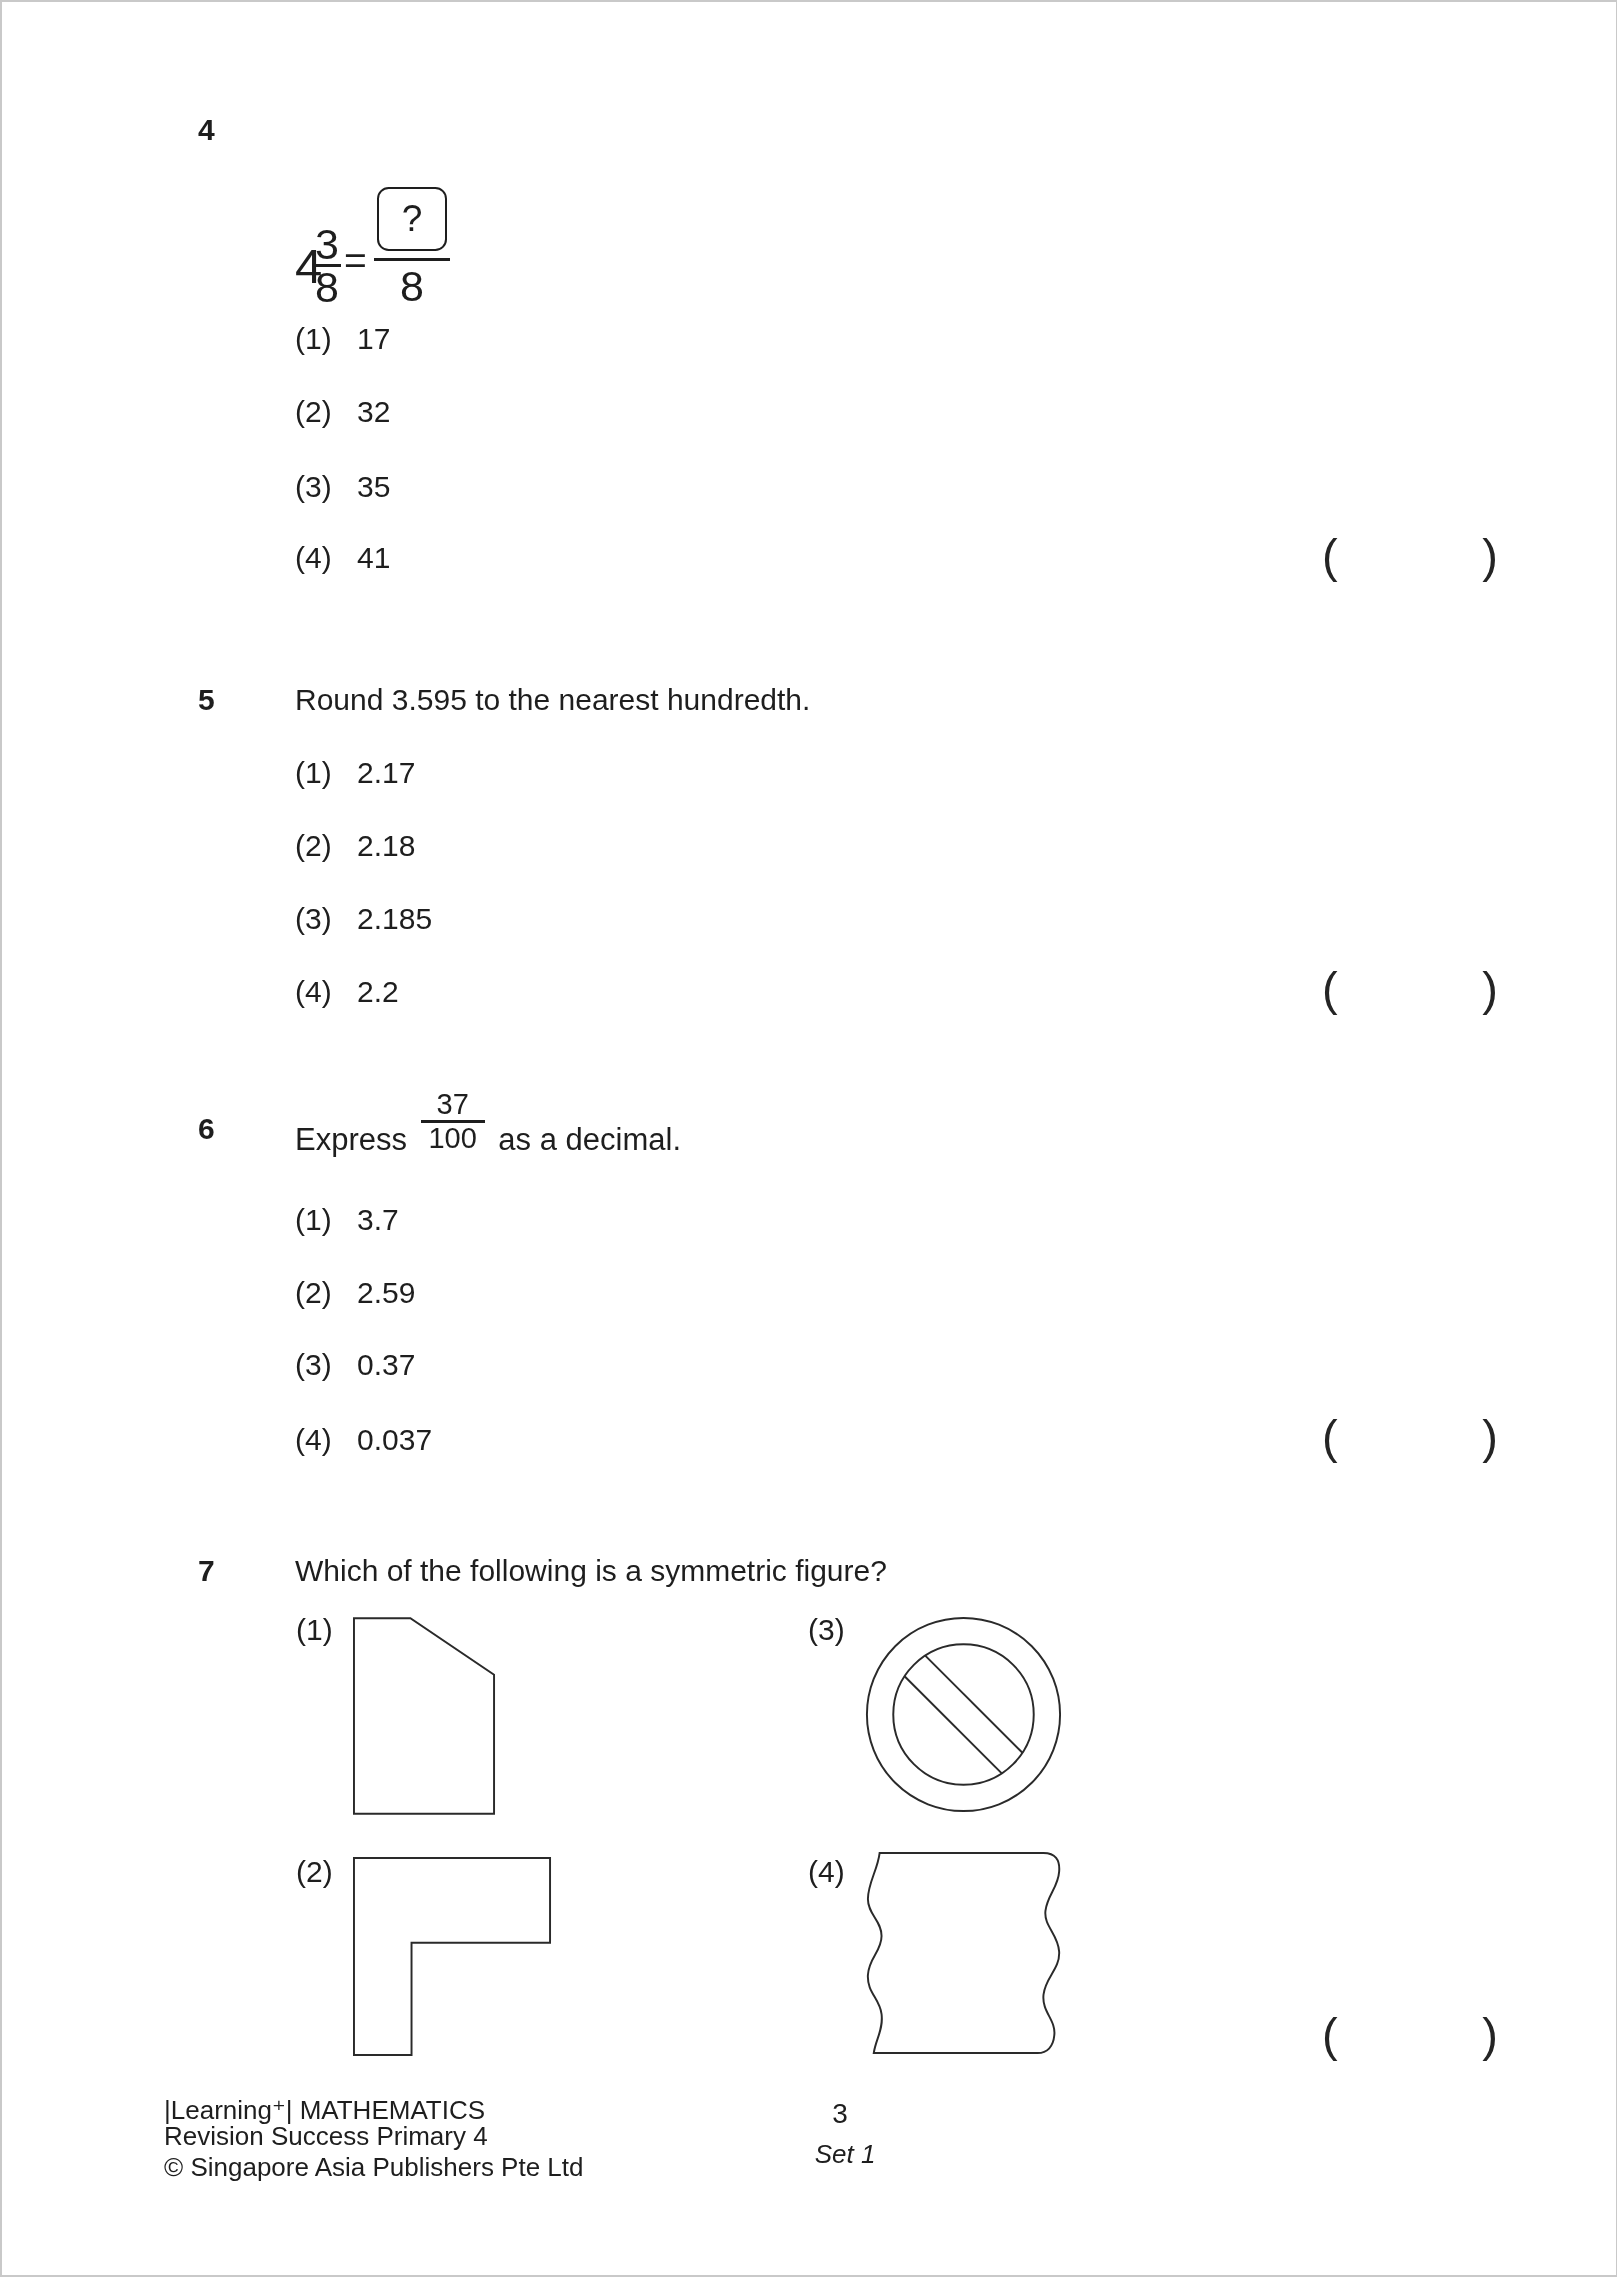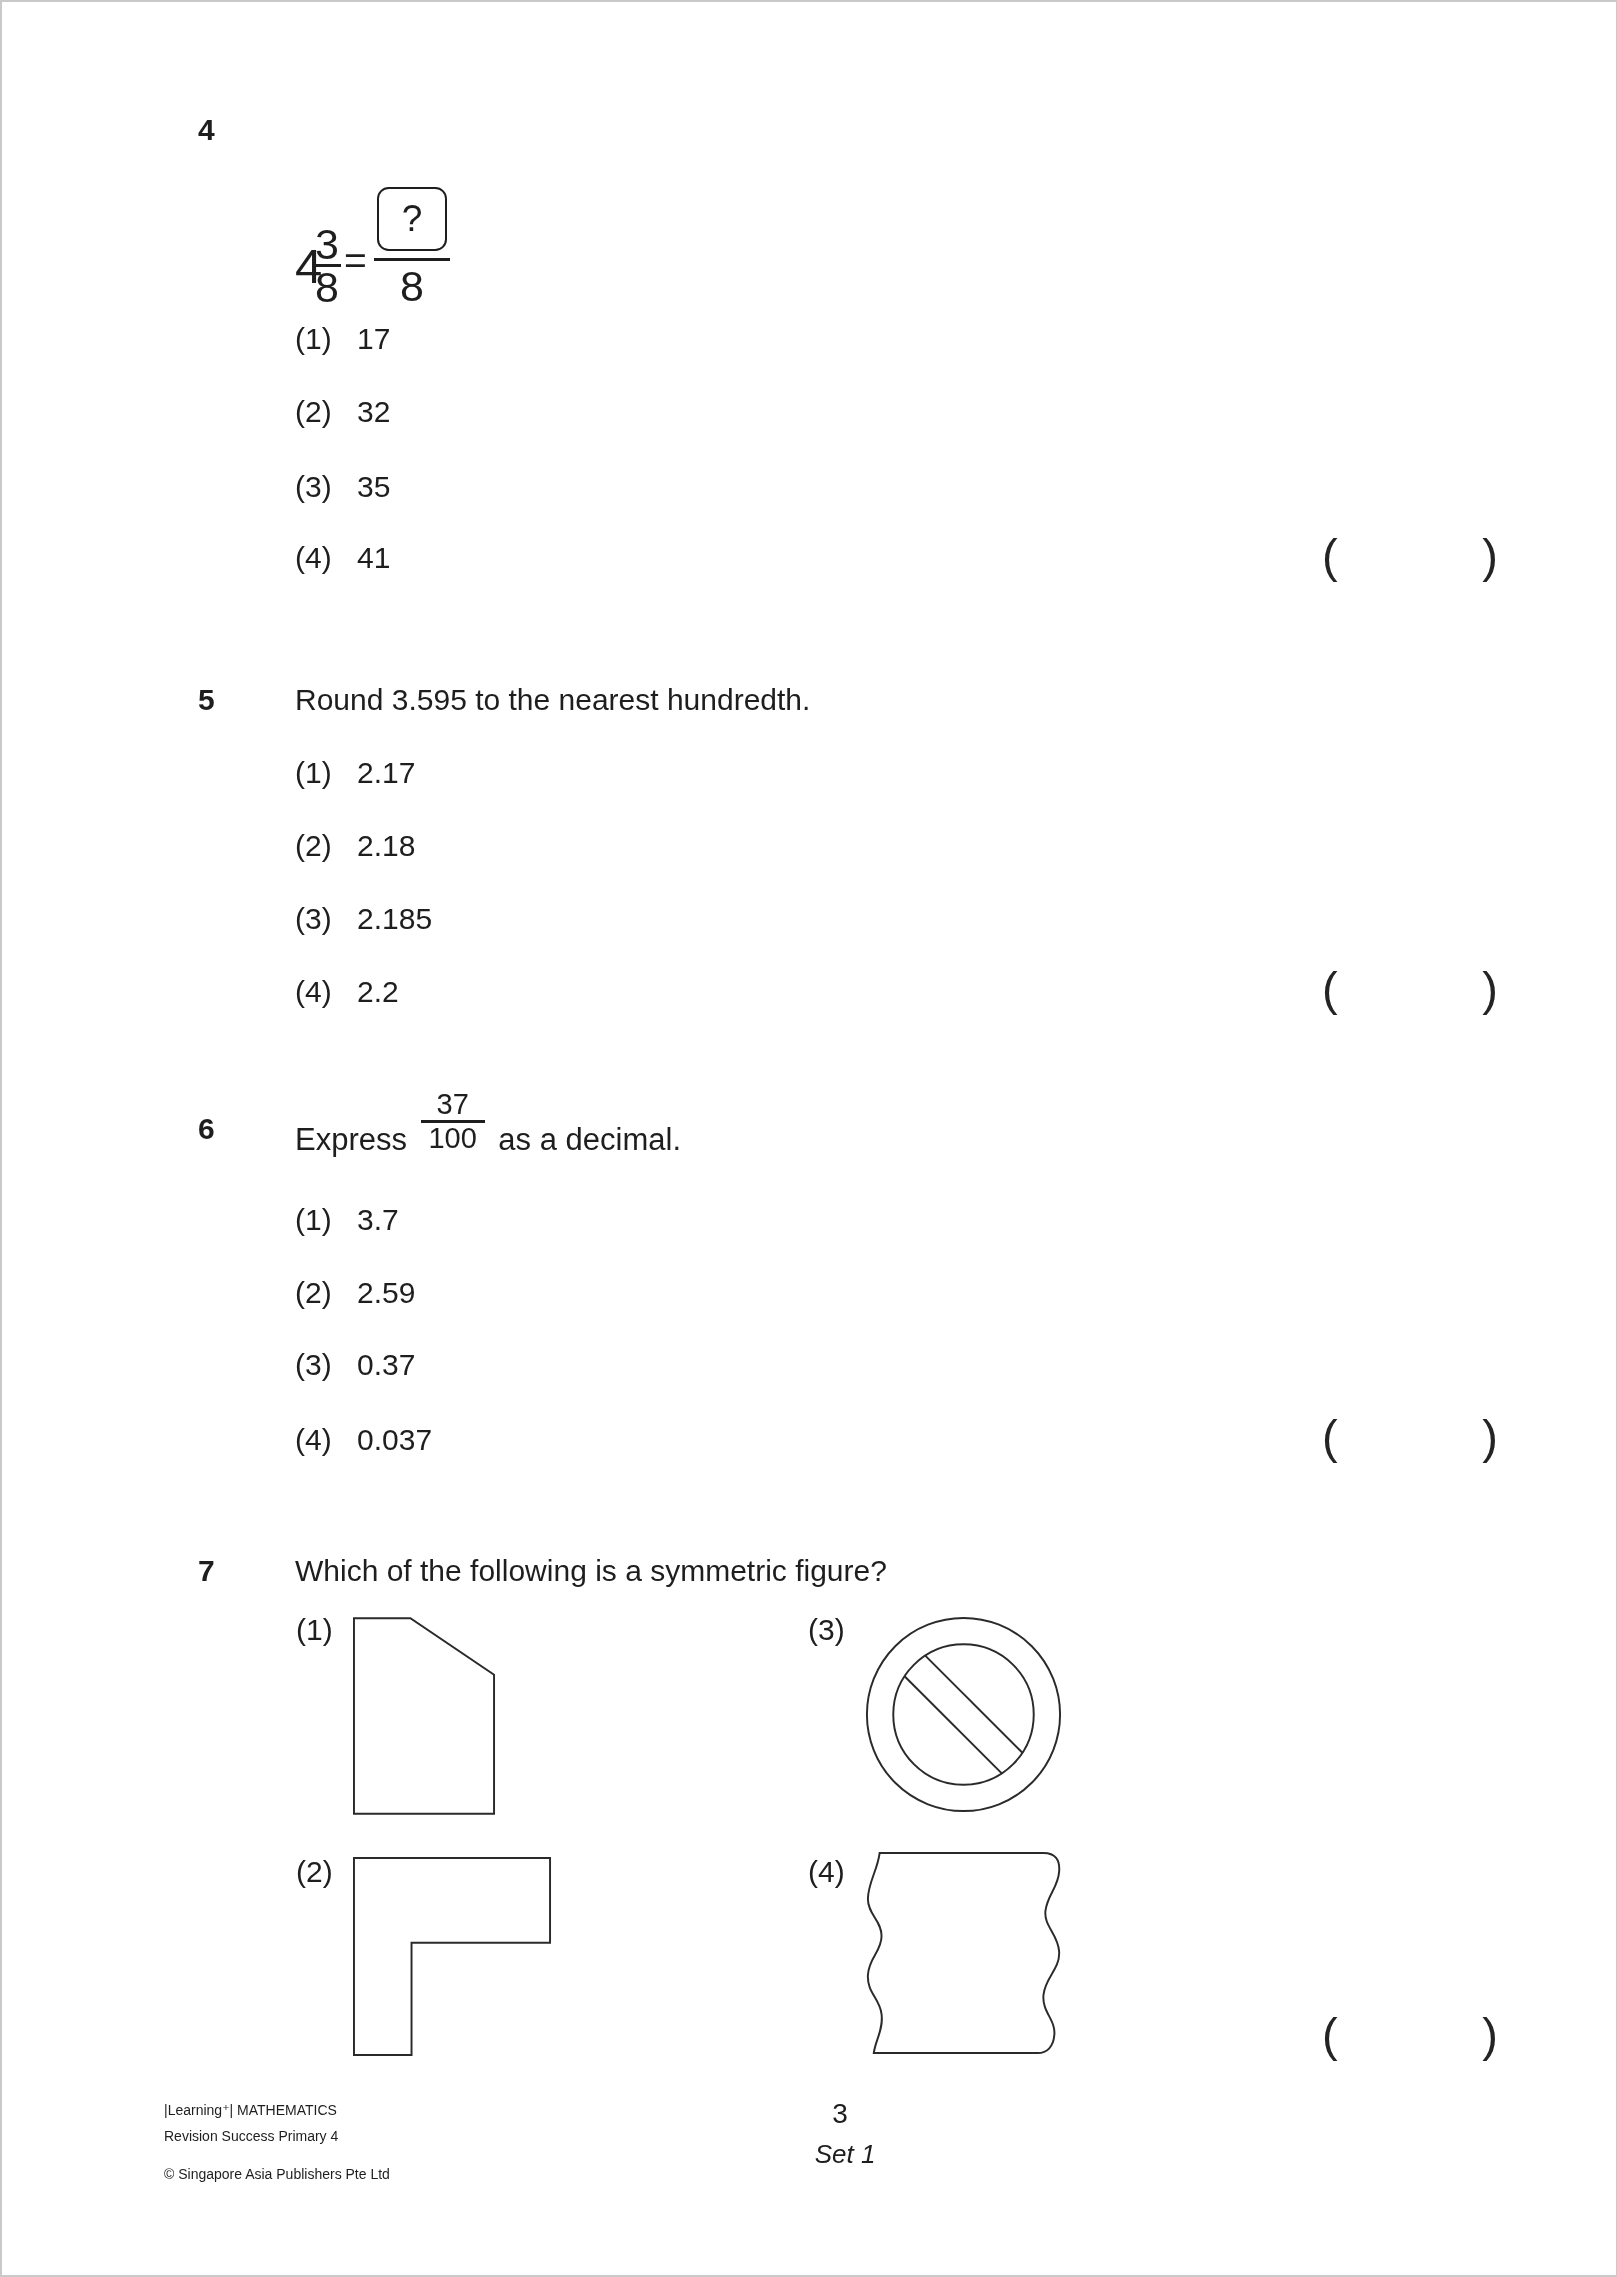--- a/index.html
+++ b/index.html
@@ -42,22 +42,22 @@
   .q6line { position:absolute; left:295px; top:1079px; height:84px; display:flex; align-items:center; gap:13.7px; }
   .q6text { font-size:31px; line-height:1; position:relative; top:2px; white-space:nowrap;margin-top:32px; }
   .q6frac { display:flex; flex-direction:column; align-items:center; min-width:64px; }
   .q6frac .fnum, .q6frac .fden { font-size:29px; line-height:0.9; }
   .q6frac .fbar { width:100%; height:2.9px; background:#1e1e1e; margin:2.9px 0 2px 0; }
   
   .fig-label { position:absolute; font-size:30px; line-height:1.15; }
   .fig { position:absolute; }
   .fig svg { display:block; }
   
-  .footer-left { position:absolute; left:164px; top:2097px; font-size:14px; line-height:26px; }
-  .footer-copy { margin-top:12px; }
+  .footer-left { position:absolute; left:164px; top:2097px; font-size:26px; line-height:26px; }
+  .footer-copy { margin-top:5px; }
   .page-number { position:absolute; left:800px; top:2099px; width:80px; text-align:center; font-size:28px; line-height:1.1; }
   .set-label { position:absolute; left:801px; top:2140px; width:88px; text-align:center; font-size:26px; font-style:italic; line-height:1.1; }
 </style>
 </head>
 <body>
 
 <div class="page">
 
   <div class="qnum" style="top:113px">4</div>
 

